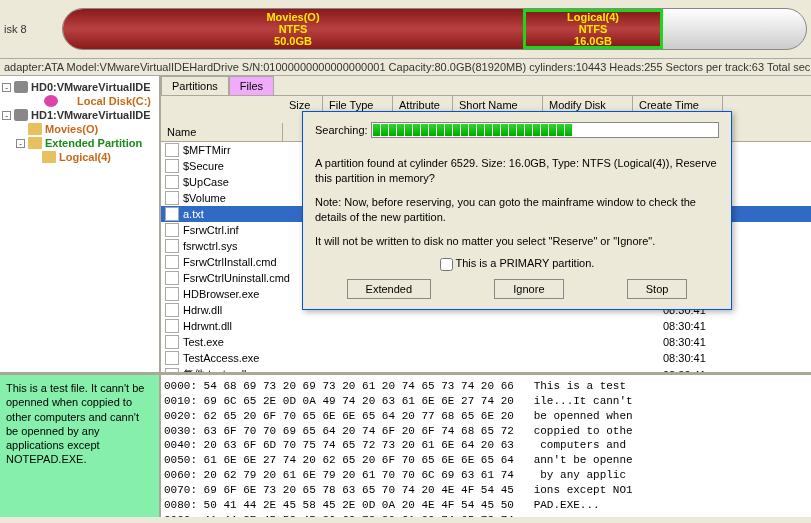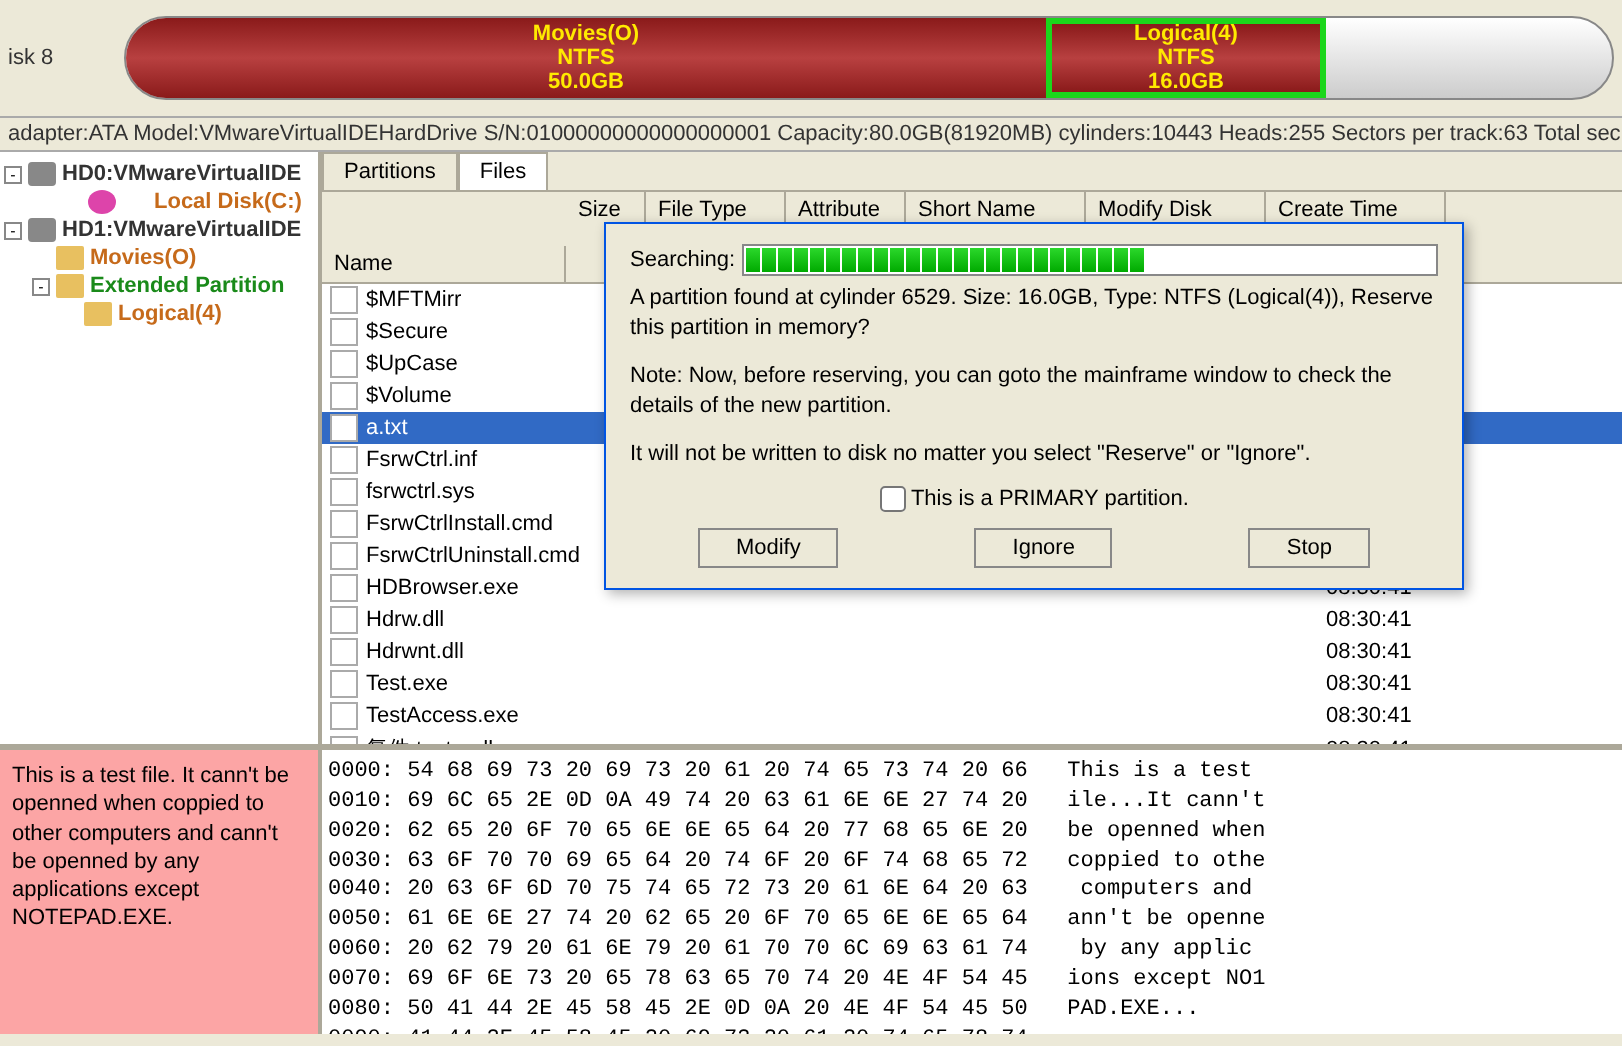--- a/index.html
+++ b/index.html
@@ -16,47 +16,47 @@
 .tree { width: 161px; border-right: 2px solid #aca899; background: #fff; padding: 4px 2px; }
 .tnode { display: flex; align-items: center; gap: 3px; padding: 1px 0; cursor: pointer; white-space: nowrap; }
 .tbox { width: 9px; height: 9px; border: 1px solid #888; display: inline-flex; align-items: center; justify-content: center; font-size: 8px; }
 .ticon { width: 14px; height: 12px; display: inline-block; }
 .ticon.hd { background: #888; border-radius: 2px; }
 .ticon.cd { background: #d4a; border-radius: 50%; }
 .ticon.fd { background: #e8c060; border-radius: 1px; }
 .main { flex: 1; display: flex; flex-direction: column; position: relative; }
 .tabs { display: flex; background: #ece9d8; border-bottom: 1px solid #aca899; }
 .tab { padding: 3px 10px; border: 1px solid #aca899; border-bottom: none; background: #ece9d8; cursor: pointer; }
-.tab.active { background: #ffffff; }
+.tab.active { background: #f0abfc; }
 .cols { display: flex; background: #ece9d8; border-bottom: 1px solid #aca899; }
 .col { padding: 3px 6px; border-right: 1px solid #aca899; }
 .filelist { flex: 1; overflow: auto; background: #fff; }
 .frow { display: flex; padding: 1px 4px; align-items: center; white-space: nowrap; }
 .frow.sel { background: #316ac5; color: #fff; }
 .fico { width: 14px; height: 14px; margin-right: 4px; display: inline-block; background: #fff; border: 1px solid #aaa; }
 .fname { width: 130px; }
 .fsize { width: 40px; }
 .ftype { width: 70px; }
 .fattr { width: 60px; }
 .fshort { width: 90px; }
 .fmod { width: 90px; }
 .dialog { position: absolute; left: 141px; top: 35px; width: 430px; background: #ece9d8; border: 1px solid #0054e3; box-shadow: 2px 2px 6px rgba(0,0,0,0.3); z-index: 10; }
 .dtitle { background: linear-gradient(#0058e6,#3a8be7,#0058e6); color: #fff; font-weight: bold; padding: 4px 6px; display: flex; justify-content: space-between; align-items: center; }
 .dclose { width: 18px; height: 16px; background: #e35; border: 1px solid #fff; color: #fff; display: flex; align-items: center; justify-content: center; cursor: pointer; font-weight: bold; border-radius: 2px; }
 .dbody { padding: 10px 12px; }
-.searchrow { display: flex; align-items: center; gap: 3px; margin-bottom: 4px; }
+.searchrow { display: flex; align-items: center; gap: 3px; margin-bottom: 18px; }
 .prog { flex: 1; height: 16px; border: 1px solid #888; background: #fff; display: flex; padding: 1px; gap: 1px; }
 .pseg { width: 7px; background: linear-gradient(#2bd82b,#0a0); }
 .dtext { line-height: 1.4; margin-bottom: 8px; }
 .chkrow { text-align: center; margin: 8px 0; }
 .chkrow input { vertical-align: middle; }
 .btnrow { display: flex; justify-content: space-around; margin-top: 6px; }
 .btn { padding: 3px 18px; border: 1px solid #888; background: #ece9d8; cursor: pointer; }
 .botrow { display: flex; height: 145px; border-top: 3px solid #aca899; }
-.preview { width: 161px; border-right: 2px solid #aca899; padding: 6px; background: #fca5a5; line-height: 1.3; }
+.preview { width: 161px; border-right: 2px solid #aca899; padding: 6px; background: #86efac; line-height: 1.3; }
 .hex { flex: 1; background: #fff; padding: 4px 3px; font-family: 'Courier New', monospace; font-size: 11px; white-space: pre; overflow: hidden; line-height: 1.35; }
 </style>
 </head>
 <body>
 
 <div class="topbar">
   <div class="disk-label">isk 8</div>
   <div class="partbar">
     <div class="seg seg1">
       <span>Movies(O)</span>
@@ -306,21 +306,21 @@
             </div>
         </div>
         <div class="dtext">A partition found at cylinder 6529. Size: 16.0GB, Type: NTFS (Logical(4)), Reserve this partition in memory?</div>
         <div class="dtext">Note: Now, before reserving, you can goto the mainframe window to check the details of the new partition.</div>
         <div class="dtext" style="margin-bottom:0">It will not be written to disk no matter you select "Reserve" or "Ignore".</div>
         <div class="chkrow">
           <input type="checkbox" style="">
           <span>This is a PRIMARY partition.</span>
         </div>
         <div class="btnrow">
-          <button class="btn">Modify</button>
+          <button class="btn">Extended</button>
           <button class="btn">Ignore</button>
           <button class="btn">Stop</button>
         </div>
       </div>
     </div>
   </div>
 </div>
 
 <div class="botrow">
   <div class="preview">This is a test file. It cann't be openned when coppied to other computers and cann't be openned by any applications except NOTEPAD.EXE.</div>

